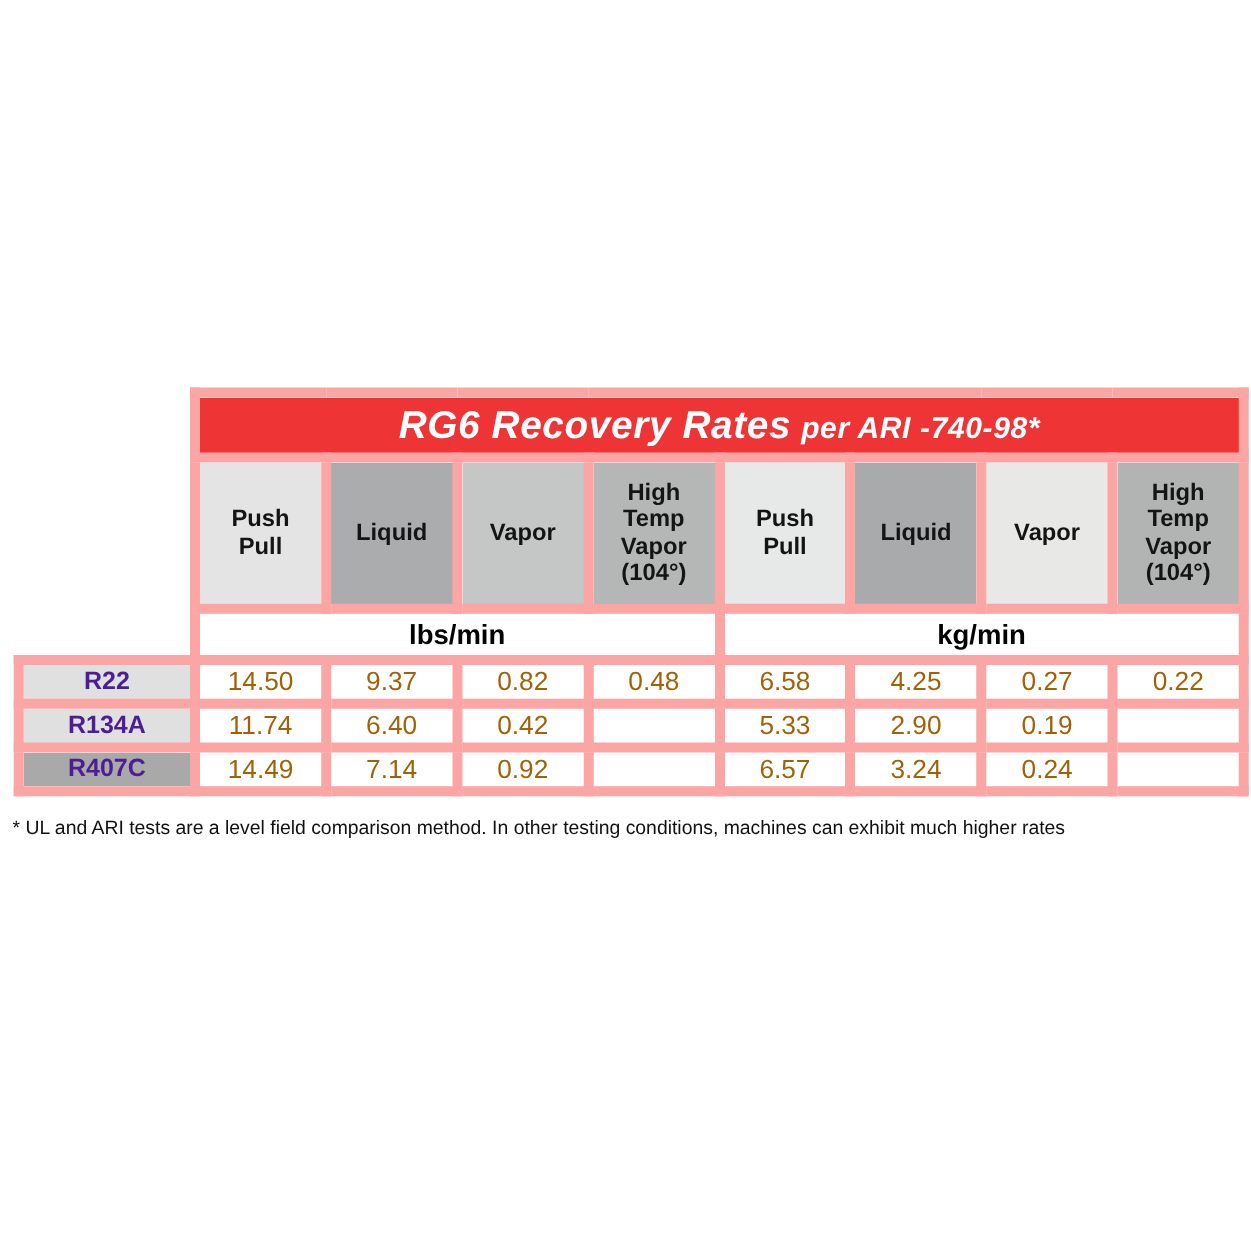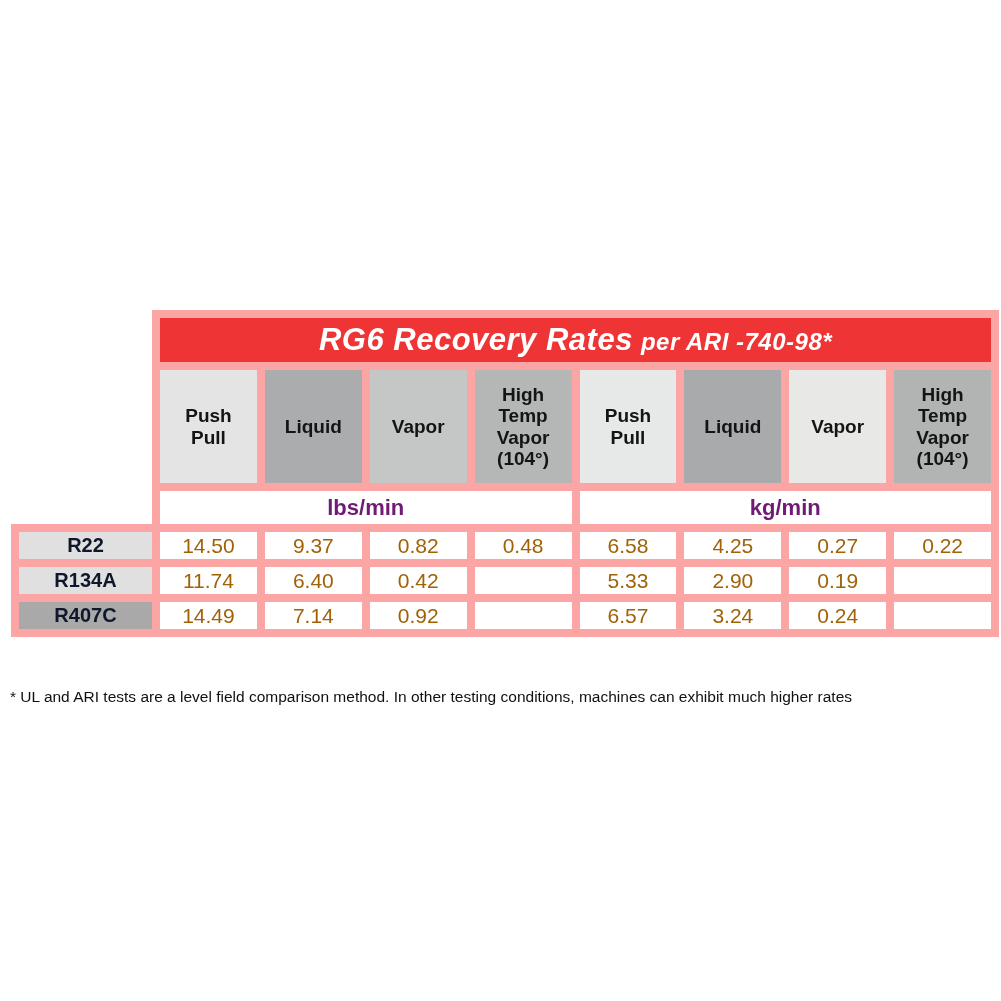--- a/index.html
+++ b/index.html
@@ -60,43 +60,43 @@
   .head-row th.c6 { background: #a8aaac; }
   .head-row th.c7 { background: #e8e8e6; }
   .head-row th.c8 { background: #b2b4b3; }
 
   
   .units-row th {
     height: 33px;
     background: #ffffff;
     font-size: 22px;
     font-weight: bold;
-    color: #701a75;
+    color: #000000;
     font-stretch: condensed;
   }
 
   
   .data-row { height: 35px; }
   .data-row td {
     background: #ffffff;
     font-size: 21px;
     font-weight: 400;
     color: #a16207;
   }
   .data-row th.rowlabel {
     font-size: 20px;
     font-weight: bold;
-    color: #0f172a;
+    color: #4c1d95;
   }
   .data-row th.r-light { background: #e0e0e0; }
   .data-row th.r-dark  { background: #a9a9a9; }
 
   .footnote {
     position: absolute;
-    top: 688px;
+    top: 654px;
     left: 10px;
     font-size: 15.5px;
     color: #101010;
     white-space: nowrap;
   }
 </style>
 </head>
 <body>
 
 <div class="sheet">

